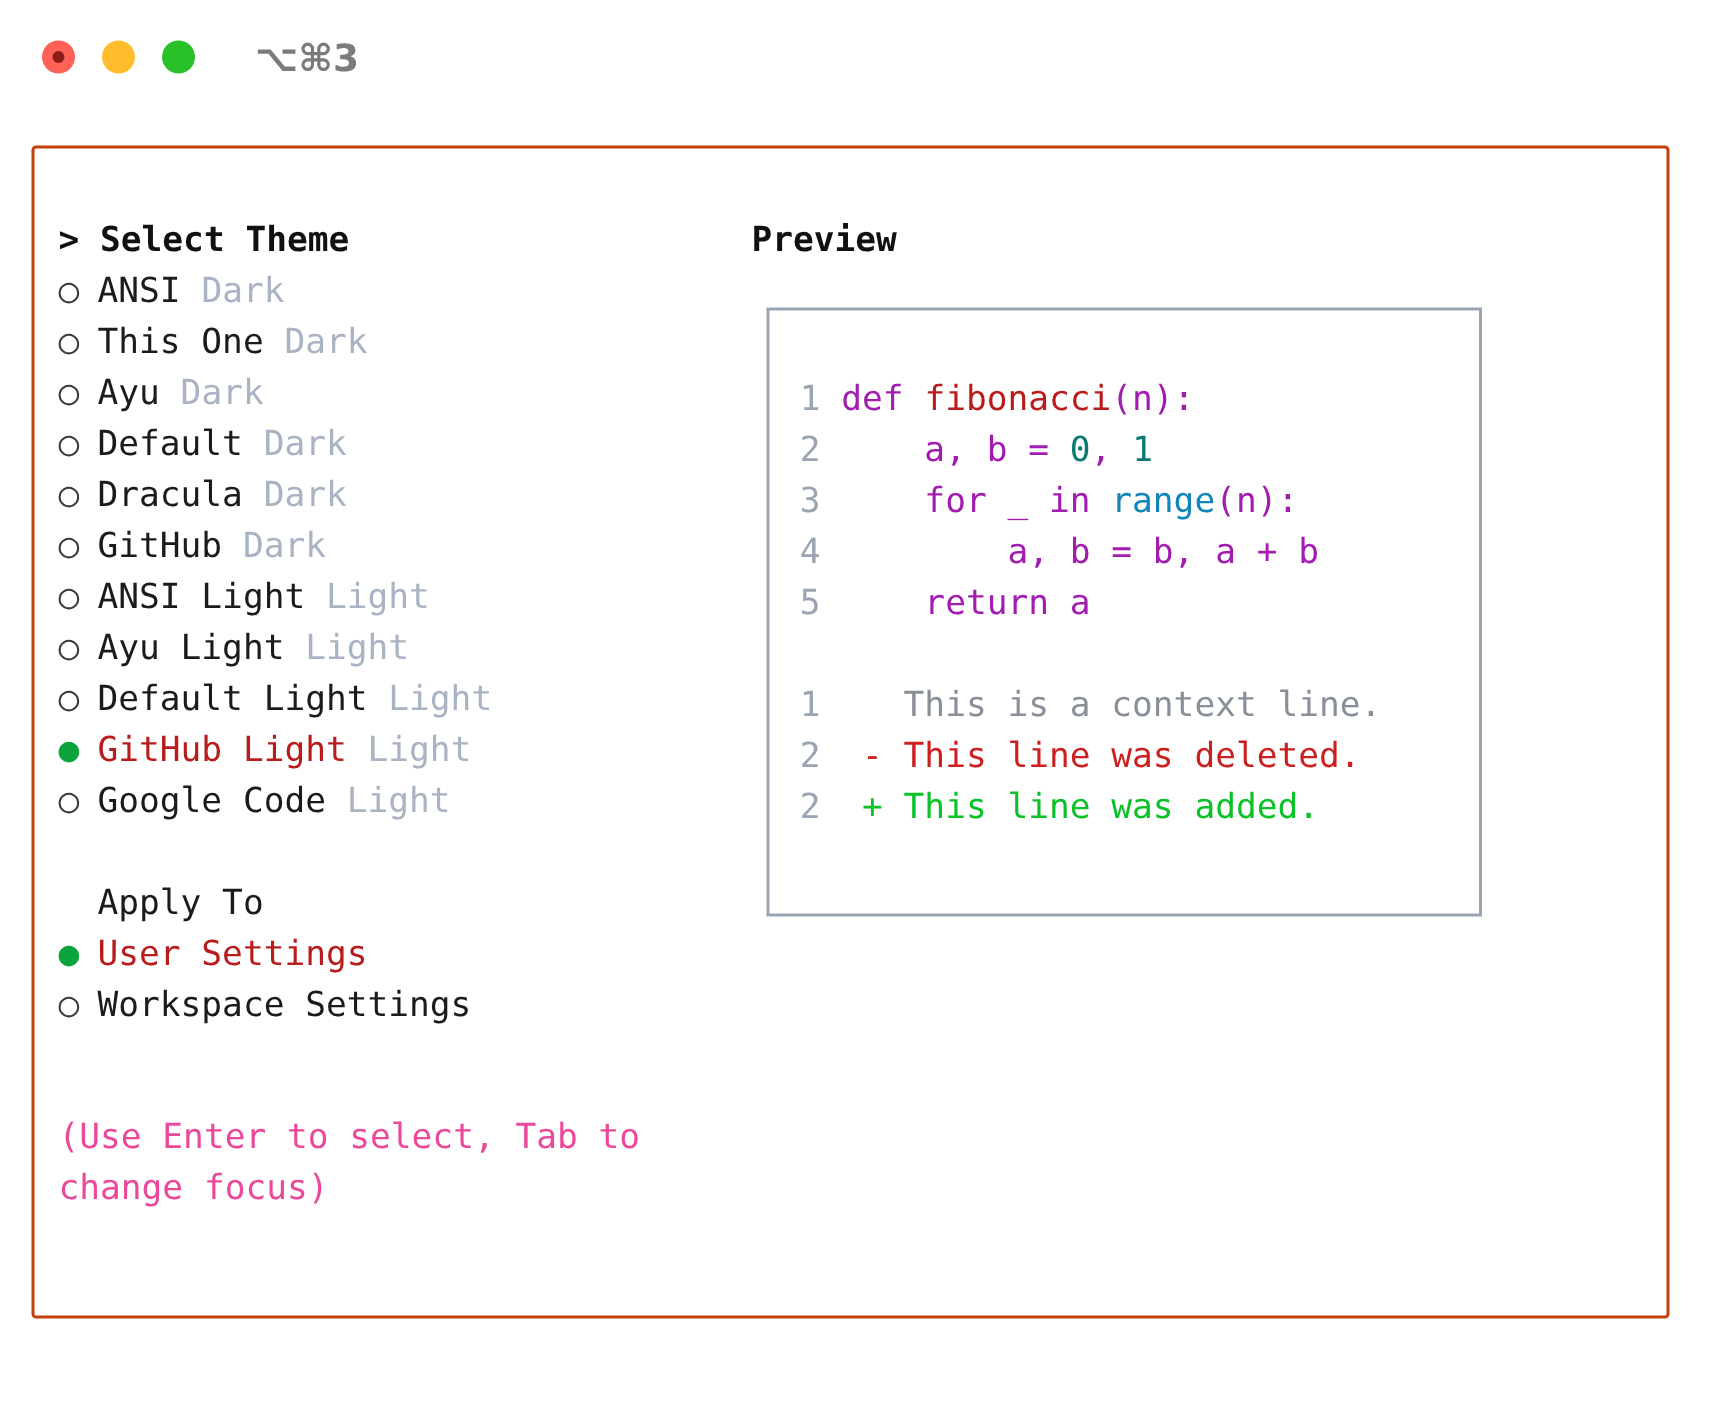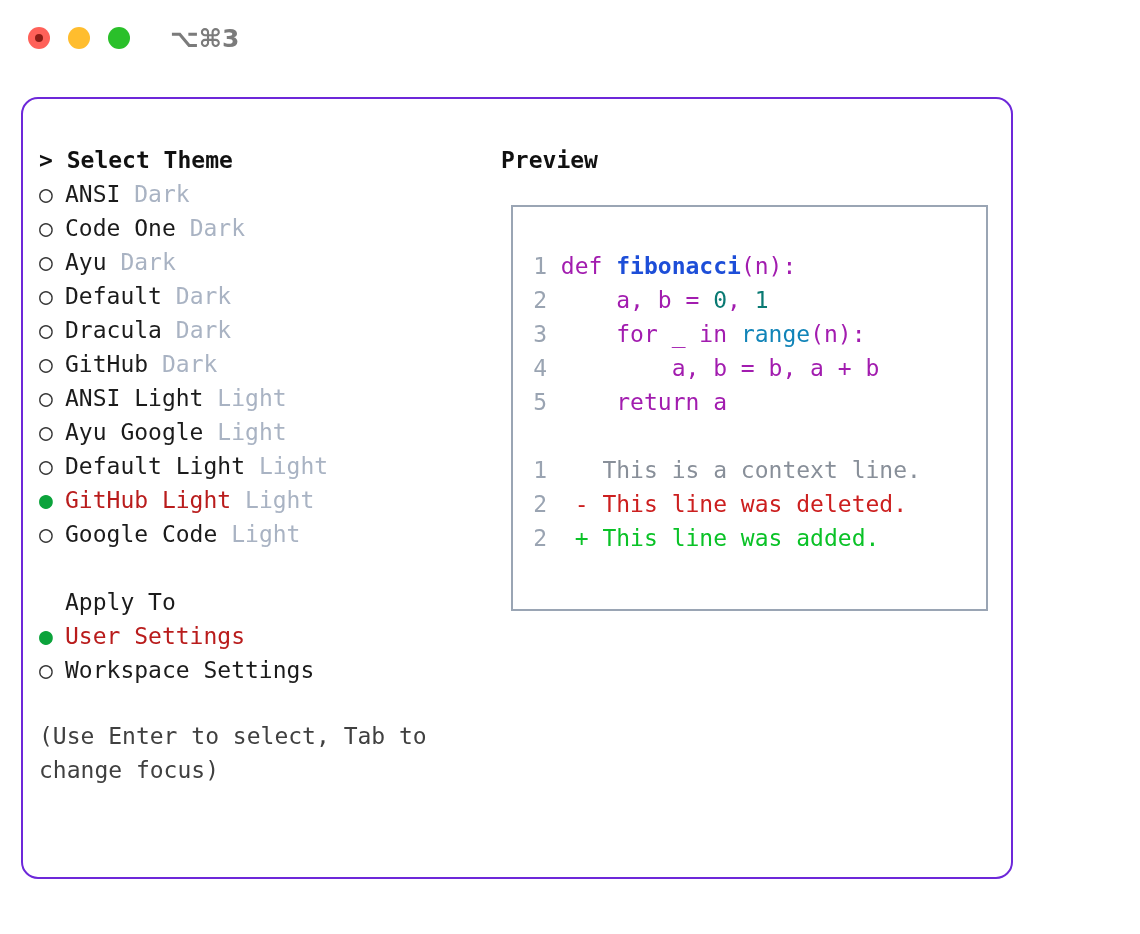--- a/index.html
+++ b/index.html
@@ -52,23 +52,23 @@
     font-weight: bold;
     color: #7b7b7b;
     letter-spacing: 0px;
     font-family: "DejaVu Sans", "Liberation Sans", sans-serif;
   }
 
   
   #panel {
     position: absolute;
     left: 21px; top: 97px;
-    width: 992px; height: 782px;
-    border: 2px solid #6d28d9;
-    border-radius: 17px;
+    width: 1092px; height: 782px;
+    border: 2px solid #c2410c;
+    border-radius: 3px;
     box-sizing: border-box;
     background: #ffffff;
   }
 
   
   #left-col {
     position: absolute;
     left: 16px; top: 44px;
     width: 430px;
   }
@@ -92,24 +92,24 @@
     display: inline-block;
     width: 26px;
     color: #3a3a3a;
   }
   .marker.sel { color: #0ba33b; }
   .opt-row.selected .opt-label { color: #b91c1c; }
   .opt-label { color: #1b1b1b; text-align: right; }
   .opt-tag { color: #a9b3c3; margin-top: 26px; }
   .spacer-row { height: 34px; }
   #hint {
-    margin-top: 32px;
+    margin-top: 54px;
     font-size: 23px;
     line-height: 34px;
-    color: #404040;
+    color: #ec4899;
     width: 410px;
   }
 
   
   #right-col {
     position: absolute;
     left: 478px; top: 44px;
     width: 500px;
   }
   #preview-box {
@@ -128,21 +128,21 @@
     white-space: pre;
   }
   .code-line { height: 34px; white-space: pre; }
   .lineno {
     display: inline-block;
     width: 24px;
     text-align: right;
     color: #9aa4b2;
   }
   .code-text { color: #a21caf; }
-  .tok-fn     { color: #1d4ed8; font-weight: bold; }
+  .tok-fn     { color: #b91c1c; }
   .tok-builtin{ color: #1184b8; }
   .tok-num    { color: #0a7a73; }
   .diff-gap { height: 34px; }
   .diff-ctx  { color: #888f99; }
   .diff-del  { color: #cc1f1f; }
   .diff-add  { color: #0ac227; }
 </style>
 </head>
 <body>
 
@@ -156,27 +156,27 @@
     <div class="dot" id="dot-max"></div>
     <div id="shortcut">⌥⌘3</div>
   </div>
 
   <div id="panel">
 
     <div id="left-col">
       <div class="section-title">&gt; Select Theme</div>
       <div id="theme-list">
           <div class="opt-row"><span class="marker">○</span><span class="opt-label">ANSI</span> <span class="opt-tag">Dark</span></div>
-          <div class="opt-row"><span class="marker">○</span><span class="opt-label">Code One</span> <span class="opt-tag">Dark</span></div>
+          <div class="opt-row"><span class="marker">○</span><span class="opt-label">This One</span> <span class="opt-tag">Dark</span></div>
           <div class="opt-row"><span class="marker">○</span><span class="opt-label">Ayu</span> <span class="opt-tag">Dark</span></div>
           <div class="opt-row"><span class="marker">○</span><span class="opt-label">Default</span> <span class="opt-tag">Dark</span></div>
           <div class="opt-row"><span class="marker">○</span><span class="opt-label">Dracula</span> <span class="opt-tag">Dark</span></div>
           <div class="opt-row"><span class="marker">○</span><span class="opt-label">GitHub</span> <span class="opt-tag">Dark</span></div>
           <div class="opt-row"><span class="marker">○</span><span class="opt-label">ANSI Light</span> <span class="opt-tag">Light</span></div>
-          <div class="opt-row"><span class="marker">○</span><span class="opt-label">Ayu Google</span> <span class="opt-tag">Light</span></div>
+          <div class="opt-row"><span class="marker">○</span><span class="opt-label">Ayu Light</span> <span class="opt-tag">Light</span></div>
           <div class="opt-row"><span class="marker">○</span><span class="opt-label">Default Light</span> <span class="opt-tag">Light</span></div>
           <div class="opt-row selected"><span class="marker sel">●</span><span class="opt-label">GitHub Light</span> <span class="opt-tag">Light</span></div>
           <div class="opt-row"><span class="marker">○</span><span class="opt-label">Google Code</span> <span class="opt-tag">Light</span></div>
         </div>
 
       <div class="spacer-row"></div>
 
       <div class="opt-row"><span class="marker"> </span><span class="opt-label">Apply To</span></div>
       <div id="apply-list">
           <div class="opt-row selected"><span class="marker sel">●</span><span class="opt-label">User Settings</span></div>

